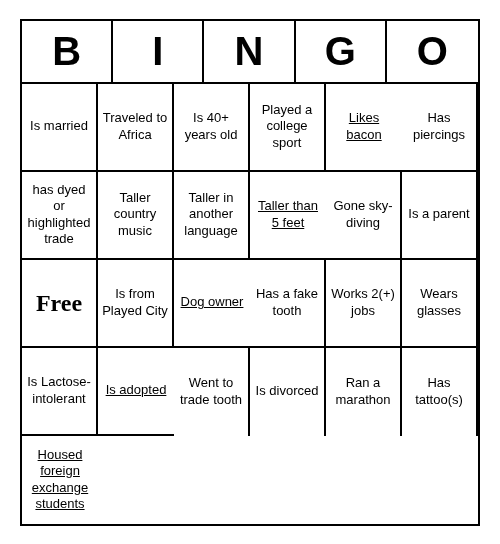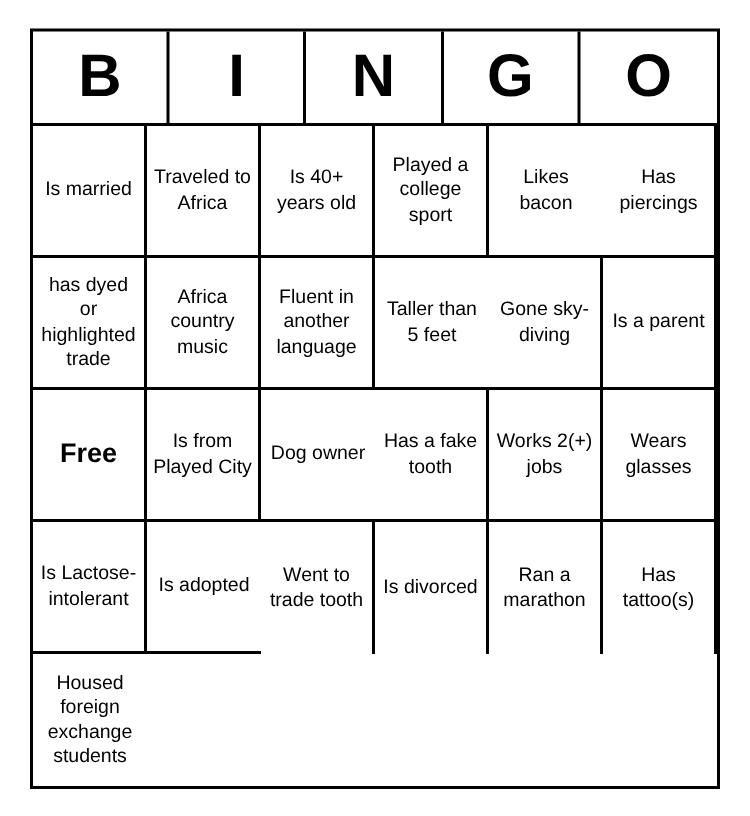--- a/index.html
+++ b/index.html
@@ -43,27 +43,29 @@
       align-items: center;
       justify-content: center;
       text-align: center;
       padding: 6px 4px;
       min-height: 88px;
       font-size: 13px;
       line-height: 1.25;
     }
     .bingo-cell:nth-child(5n) {
       border-right: none;
+      text-decoration: underline;
     }
     .bingo-cell:nth-last-child(-n+5) {
       border-bottom: none;
     }
     .bingo-cell.free {
-      font-size: 18px;
+      font-size: 24px;
       font-weight: bold;
+      font-family: Liberation Serif, serif;
     }
   </style>
 </head>
 <body>
 
 <div class="bingo-card">
   <div class="bingo-header">
     <div class="bingo-header-cell">B</div>
     <div class="bingo-header-cell">I</div>
     <div class="bingo-header-cell">N</div>
@@ -73,22 +75,22 @@
   <div class="bingo-grid">
 
     <div class="bingo-cell">Is married</div>
     <div class="bingo-cell">Traveled to Africa</div>
     <div class="bingo-cell">Is 40+ years old</div>
     <div class="bingo-cell">Played a college sport</div>
     <div class="bingo-cell">Likes bacon</div>
 
     <div class="bingo-cell">Has piercings</div>
     <div class="bingo-cell">has dyed or highlighted trade</div>
-    <div class="bingo-cell">Africa country music</div>
-    <div class="bingo-cell">Fluent in another language</div>
+    <div class="bingo-cell">Taller country music</div>
+    <div class="bingo-cell">Taller in another language</div>
     <div class="bingo-cell">Taller than 5 feet</div>
 
     <div class="bingo-cell">Gone sky-diving</div>
     <div class="bingo-cell">Is a parent</div>
     <div class="bingo-cell free">Free</div>
     <div class="bingo-cell">Is from Played City</div>
     <div class="bingo-cell">Dog owner</div>
 
     <div class="bingo-cell">Has a fake tooth</div>
     <div class="bingo-cell">Works 2(+) jobs</div>

